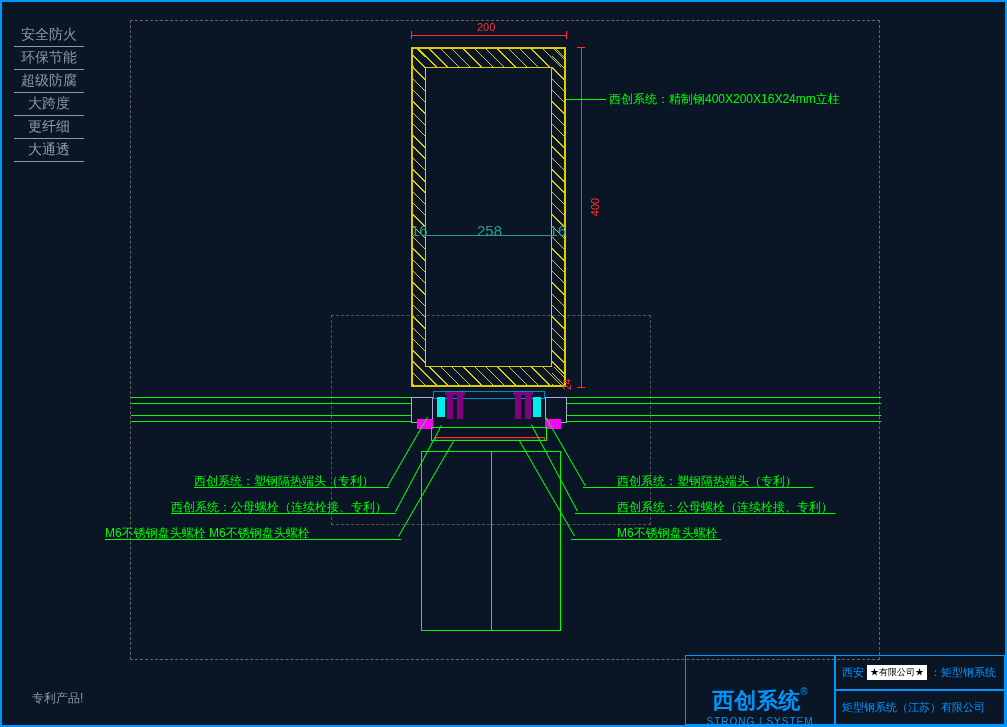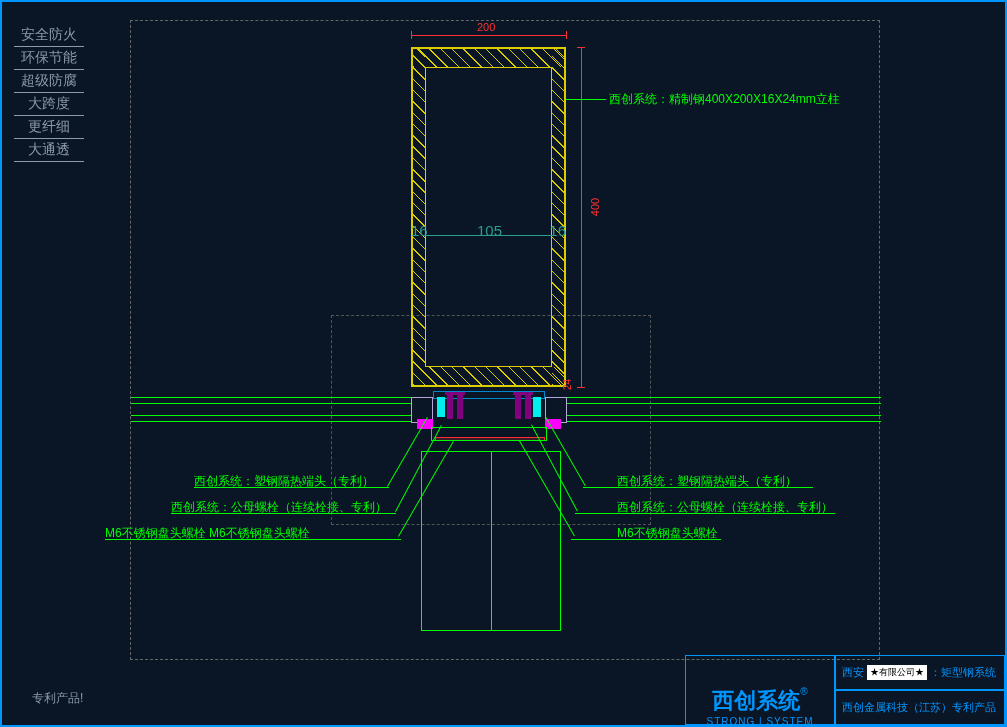--- a/index.html
+++ b/index.html
@@ -69,21 +69,21 @@
     <div class="dash-box"></div>
 
     <div class="column">
       <div class="column-outer"></div>
       <div class="hatch hatch-top"></div>
       <div class="hatch hatch-bot"></div>
       <div class="hatch hatch-left"></div>
       <div class="hatch hatch-right"></div>
       <div class="column-inner"></div>
       <div class="inner16" style="left:0px; top:175px;">16</div>
-      <div class="inner16" style="left:66px; top:175px;">105</div>
+      <div class="inner16" style="left:66px; top:175px;">258</div>
       <div class="inner16" style="right:0px; top:175px;">16</div>
       <div style="position:absolute; left:14px; top:188px; right:14px; height:1px; background:#2a9d8f;"></div>
     </div>
 
     <div class="dim-line-h" style="left:280px; top:14px; width:155px;"></div>
     <div class="dim-tick" style="left:280px; top:10px;"></div>
     <div class="dim-tick" style="left:435px; top:10px;"></div>
     <div class="dim" style="left:346px; top:0px;">200</div>
 
     <div class="dim-line-v" style="left:450px; top:26px; height:340px;"></div>
@@ -157,19 +157,19 @@
         </div>
         <span class="logo-sub">STRONG | SYSTEM</span>
       </div>
       <div style="display:flex; flex-direction:column; width:170px;">
         <div class="right-top">
           <span>西安</span>
           <span class="stamp">★有限公司★</span>
           <span>：矩型钢系统</span>
         </div>
         <div class="right-bot">
-          <span>西创金属科技（江苏）专利产品</span>
+          <span>矩型钢系统（江苏）有限公司</span>
         </div>
       </div>
     </div>
   </div>
 
 </div>
 
 </body></html>

